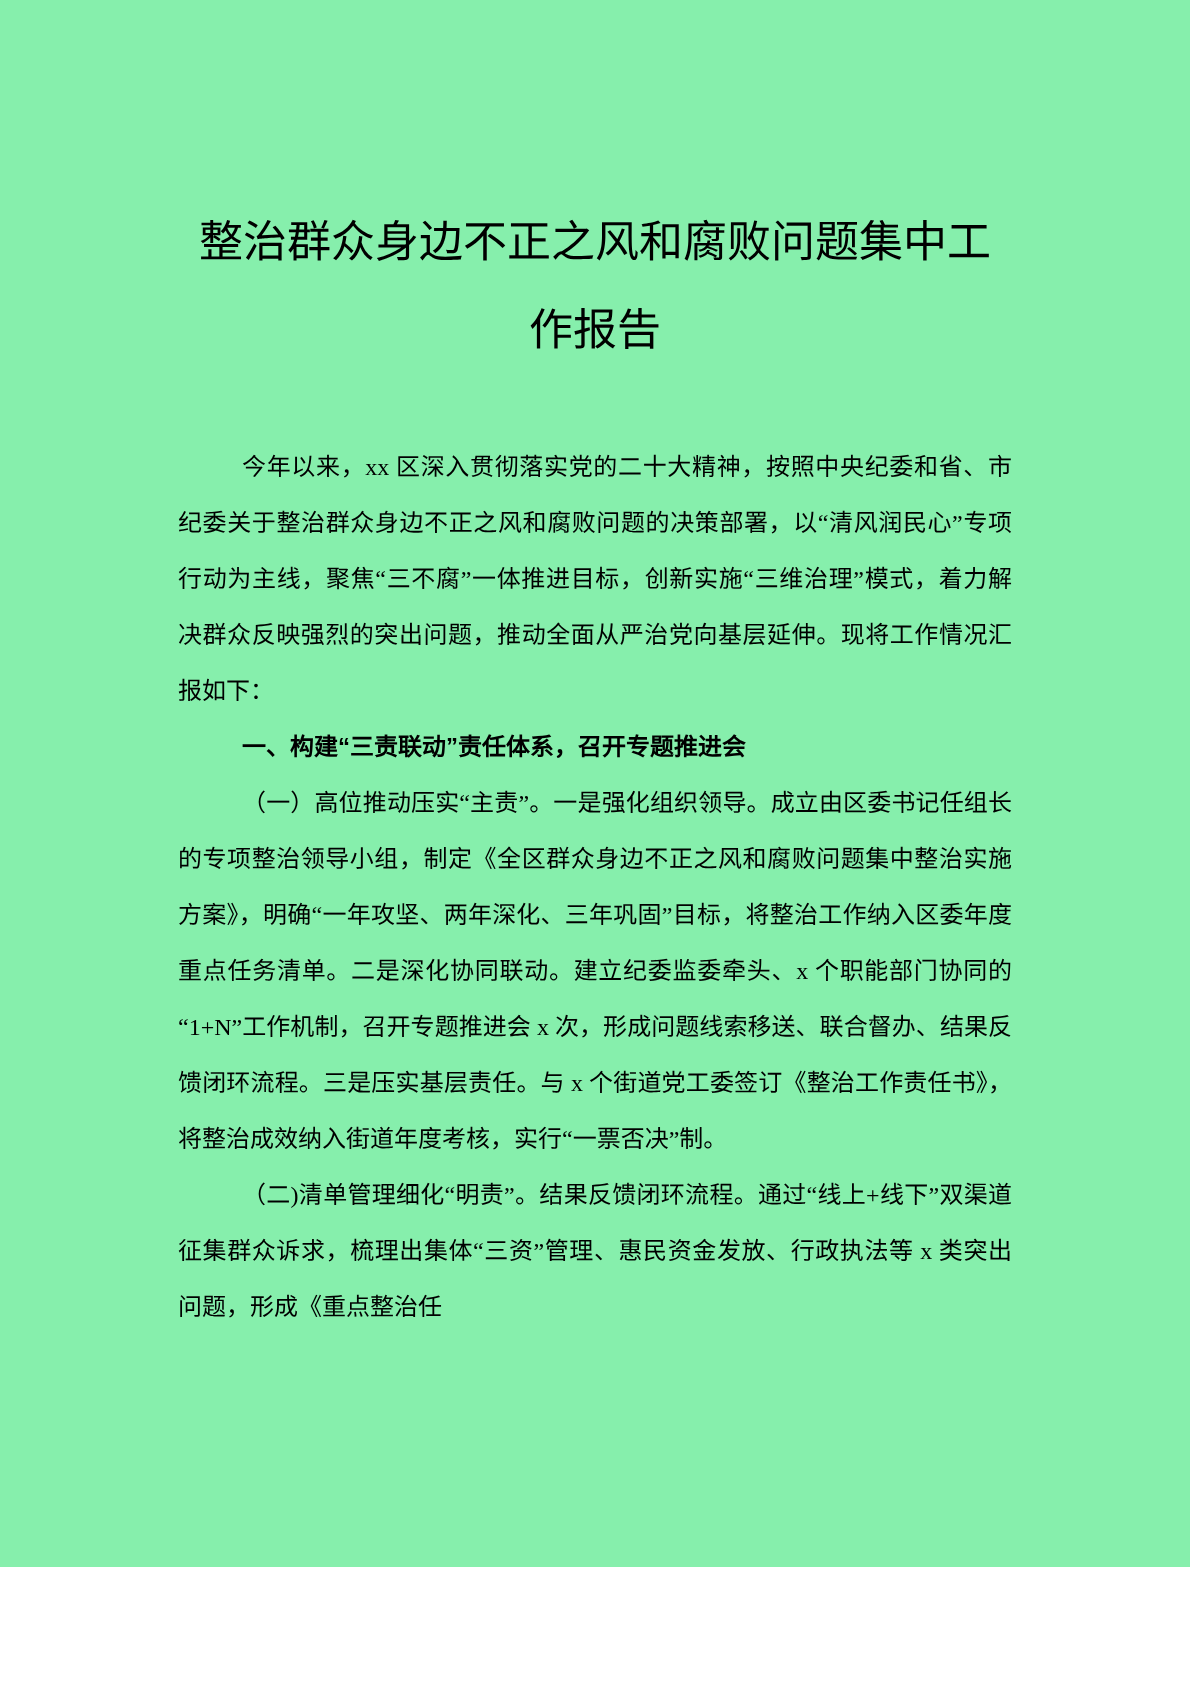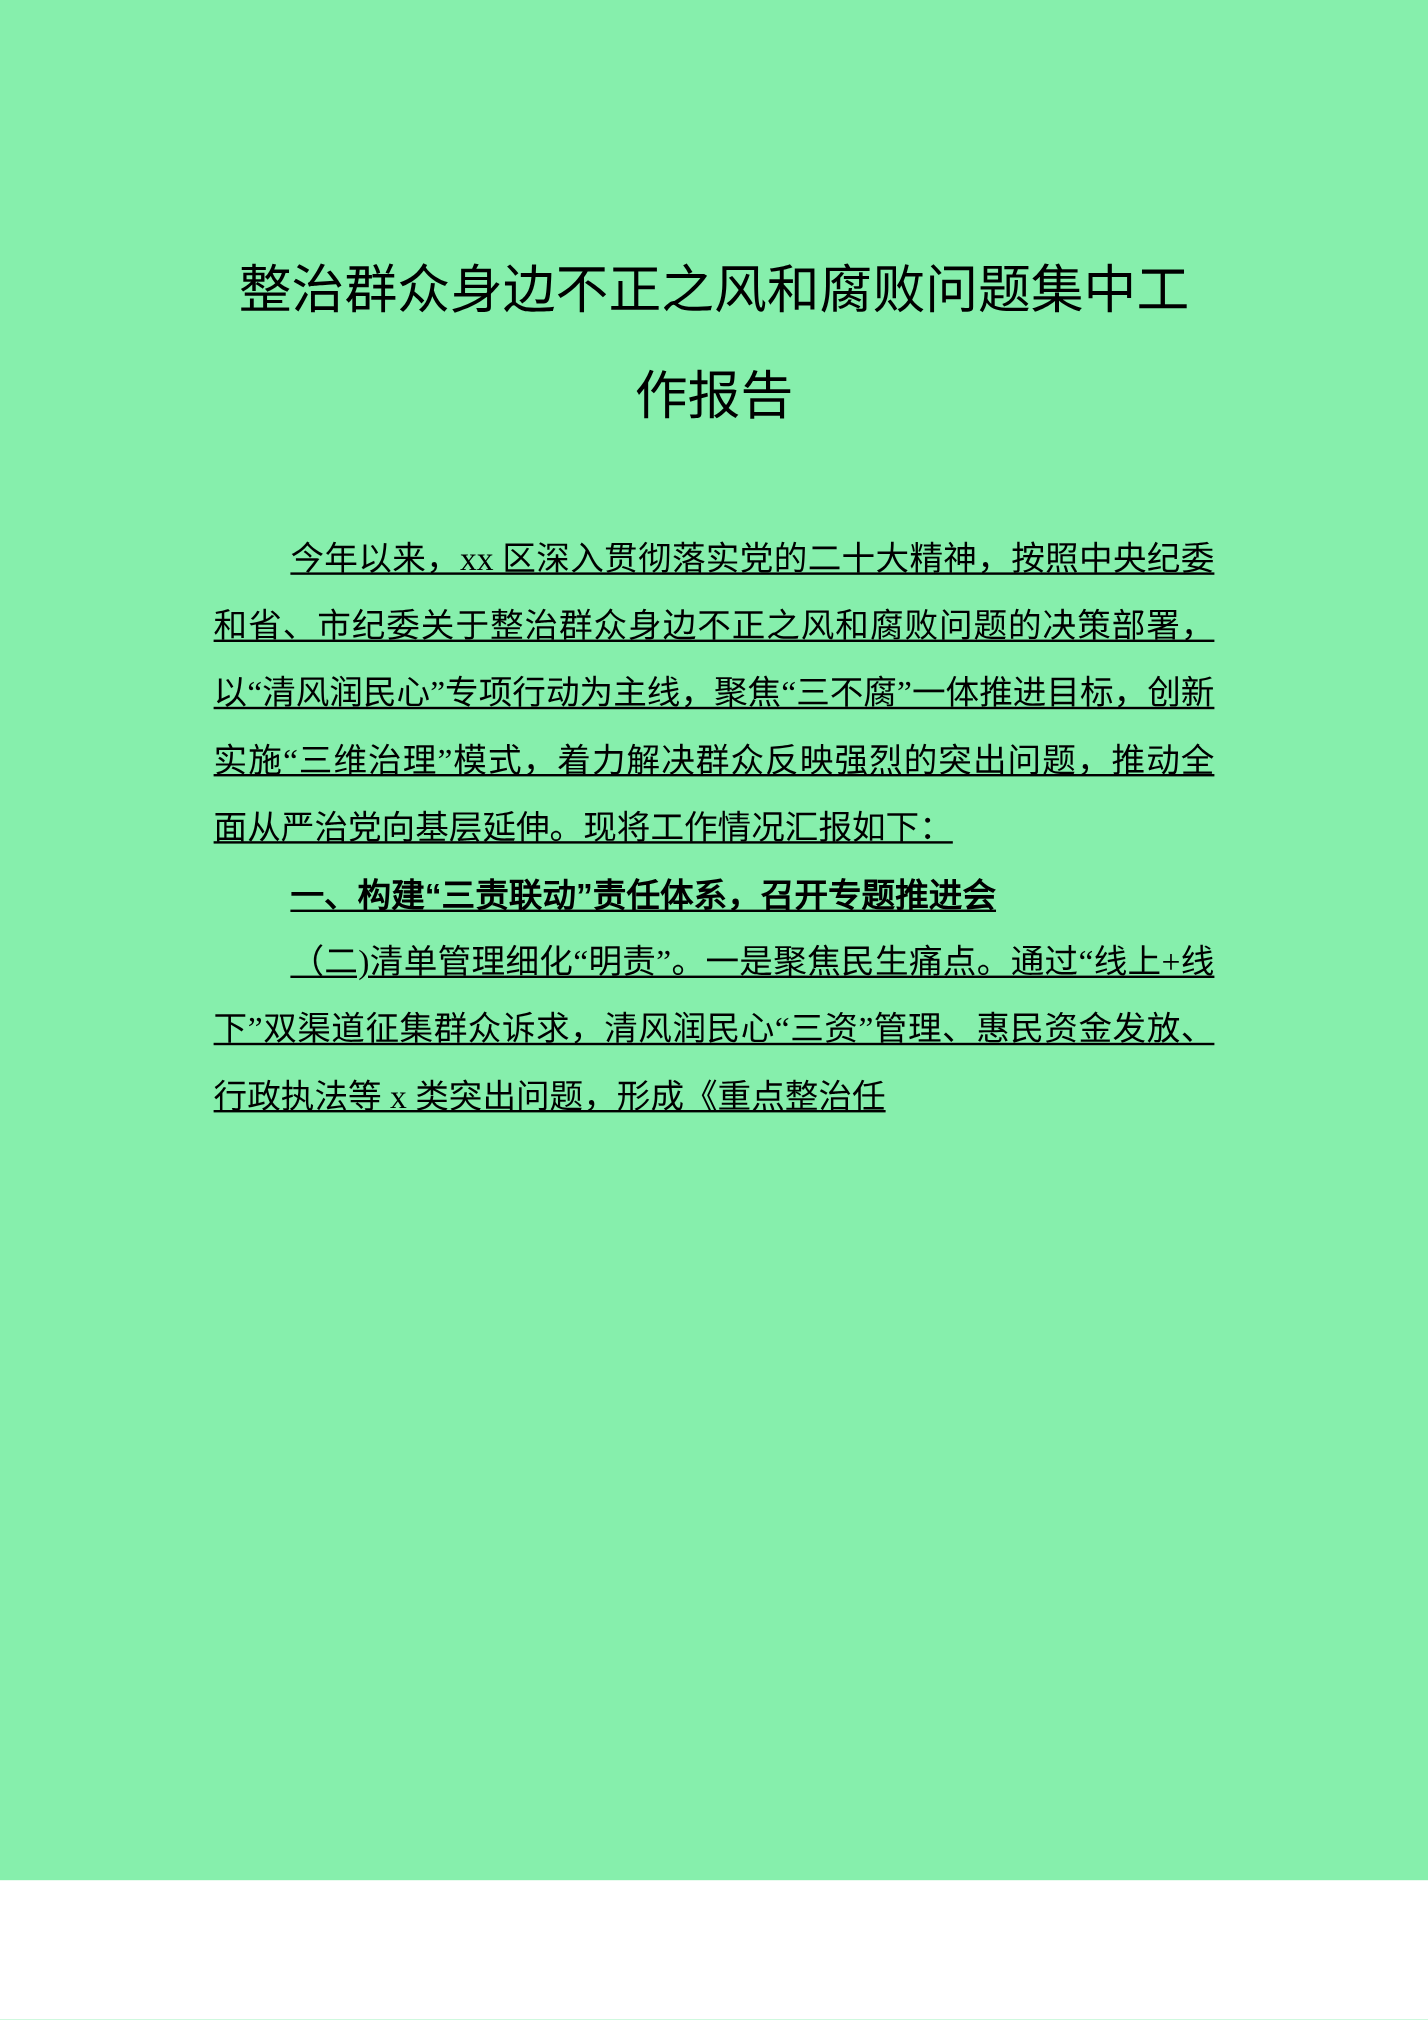--- a/index.html
+++ b/index.html
@@ -24,25 +24,24 @@
     margin: 0;
     font-size: 44px;
     line-height: 88px;
     font-weight: 400;
     text-align: center;
     letter-spacing: 0;
     font-family: "Liberation Serif", "DejaVu Serif", serif;
   }
   .doc-body {
     margin-top: 64px;
-    font-size: 28px;
+    font-size: 24px;
     line-height: 56px;
     text-align: justify;
     text-justify: inter-ideograph;
-    text-decoration: underline;
   }
   .doc-body p {
     margin: 0;
     padding: 0;
     text-indent: 64px; 
   }
   .para-heading {
     font-family: "Liberation Sans", "DejaVu Sans", sans-serif;
     font-weight: 700;
   }
@@ -53,18 +52,19 @@
 <div class="page">
   <div class="content">
 
     <h1 class="doc-title">整治群众身边不正之风和腐败问题集中工作报告</h1>
 
     <div class="doc-body">
       <p class="para-body">今年以来，xx 区深入贯彻落实党的二十大精神，按照中央纪委和省、市纪委关于整治群众身边不正之风和腐败问题的决策部署，以“清风润民心”专项行动为主线，聚焦“三不腐”一体推进目标，创新实施“三维治理”模式，着力解决群众反映强烈的突出问题，推动全面从严治党向基层延伸。现将工作情况汇报如下：</p>
 
       <p class="para-heading">一、构建“三责联动”责任体系，召开专题推进会</p>
 
+      <p class="para-body">（一）高位推动压实“主责”。一是强化组织领导。成立由区委书记任组长的专项整治领导小组，制定《全区群众身边不正之风和腐败问题集中整治实施方案》，明确“一年攻坚、两年深化、三年巩固”目标，将整治工作纳入区委年度重点任务清单。二是深化协同联动。建立纪委监委牵头、x 个职能部门协同的“1+N”工作机制，召开专题推进会 x 次，形成问题线索移送、联合督办、结果反馈闭环流程。三是压实基层责任。与 x 个街道党工委签订《整治工作责任书》，将整治成效纳入街道年度考核，实行“一票否决”制。</p>
 
-      <p class="para-body">（二)清单管理细化“明责”。一是聚焦民生痛点。通过“线上+线下”双渠道征集群众诉求，清风润民心“三资”管理、惠民资金发放、行政执法等 x 类突出问题，形成《重点整治任</p>
+      <p class="para-body">（二)清单管理细化“明责”。结果反馈闭环流程。通过“线上+线下”双渠道征集群众诉求，梳理出集体“三资”管理、惠民资金发放、行政执法等 x 类突出问题，形成《重点整治任</p>
     </div>
 
   </div>
 </div>
 
 </body></html>

